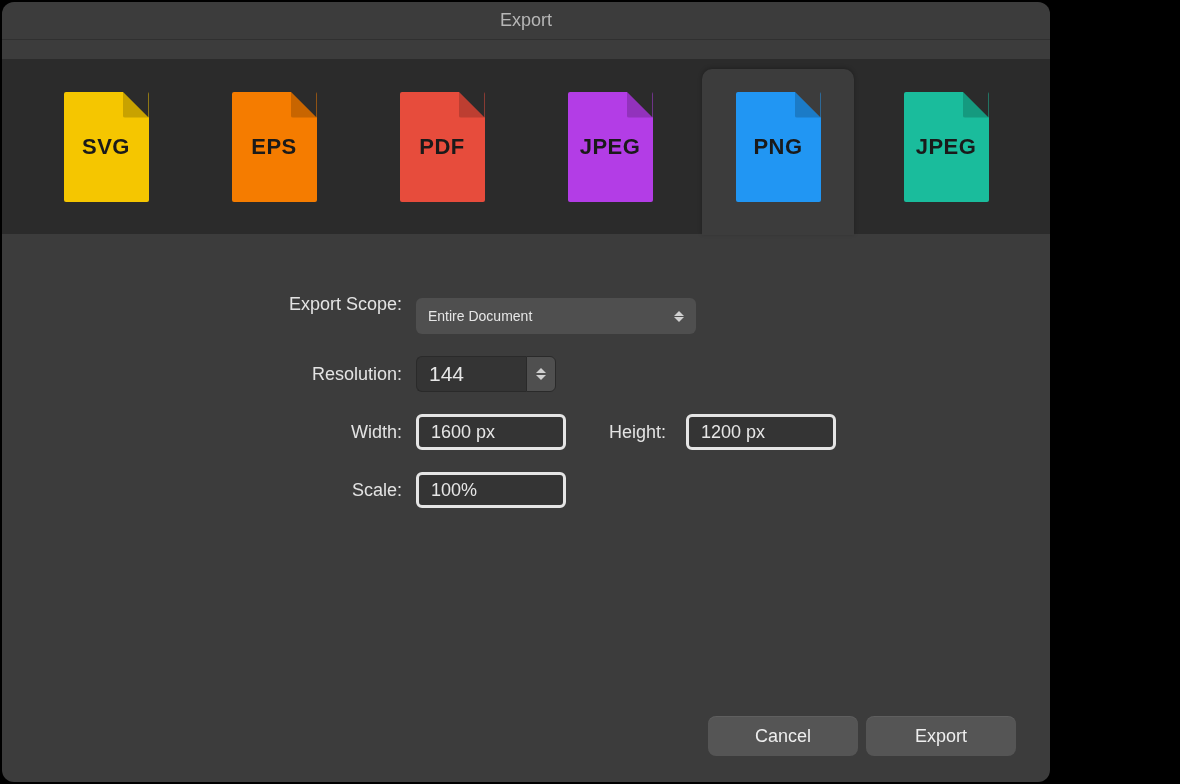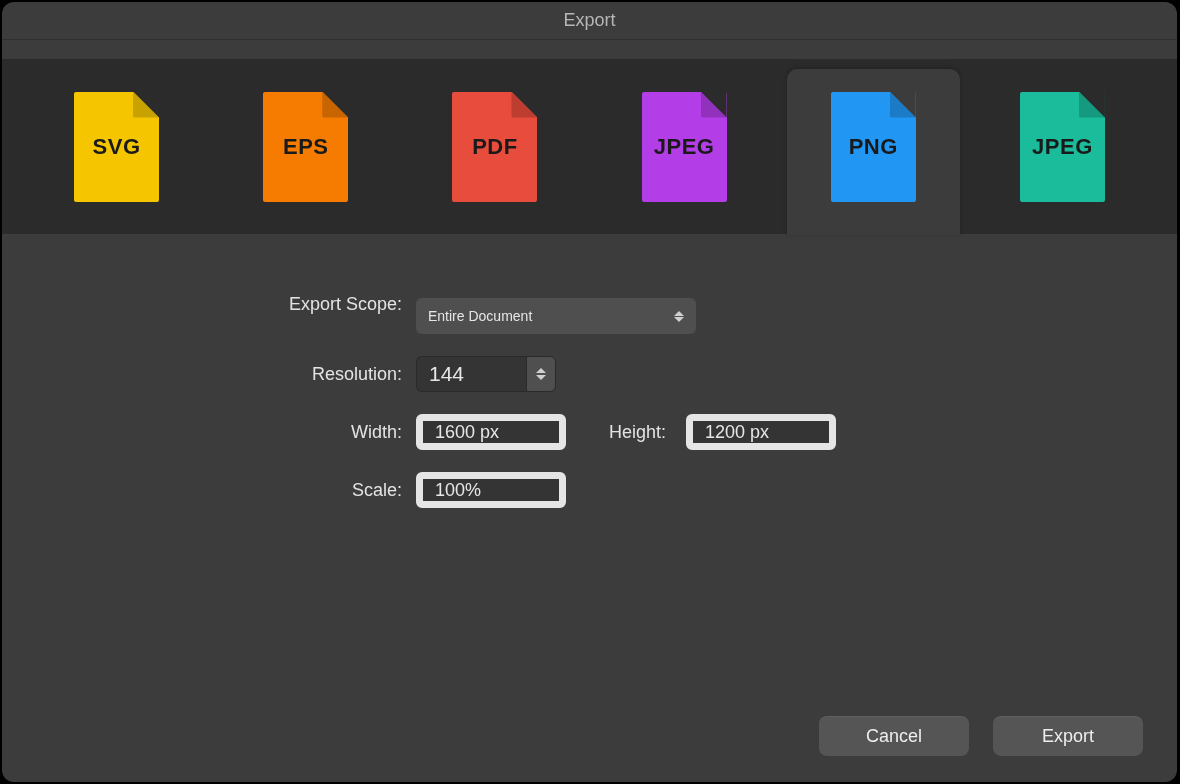--- a/index.html
+++ b/index.html
@@ -4,21 +4,21 @@
 <style>
   * { box-sizing: border-box; margin: 0; padding: 0; }
   html, body {
     width: 1180px;
     height: 784px;
     background: #000;
     font-family: -apple-system, "Helvetica Neue", Arial, sans-serif;
     overflow: hidden;
   }
   .window {
-    width: 1175px;
+    width: 1048px;
     height: 780px;
     margin: 2px;
     background: #3c3c3c;
     border-radius: 12px;
     display: flex;
     flex-direction: column;
     overflow: hidden;
     position: relative;
   }
   .titlebar {
@@ -197,21 +197,21 @@
   .field {
     background: #343434;
     color: #e6e6e6;
     font-size: 18px;
     height: 36px;
     padding: 0 12px;
     border-radius: 6px;
     display: flex;
     align-items: center;
     min-width: 150px;
-    border: 7px solid #e5e5e5;
+    border: 3px solid #e5e5e5;
   }
   .inline-label {
     color: #e3e3e3;
     font-size: 18px;
     text-align: right;
     min-width: 80px;
   }
   .checkbox-row {
     display: flex;
     align-items: center;
@@ -236,21 +236,21 @@
   }
   .cb-label {
     color: #e3e3e3;
     font-size: 18px;
   }
   .footer {
     position: absolute;
     bottom: 26px;
     right: 34px;
     display: flex;
-    gap: 24px;
+    gap: 8px;
   }
   .btn {
     min-width: 150px;
     height: 40px;
     background: #555555;
     color: #eeeeee;
     font-size: 18px;
     border-radius: 8px;
     display: flex;
     align-items: center;

